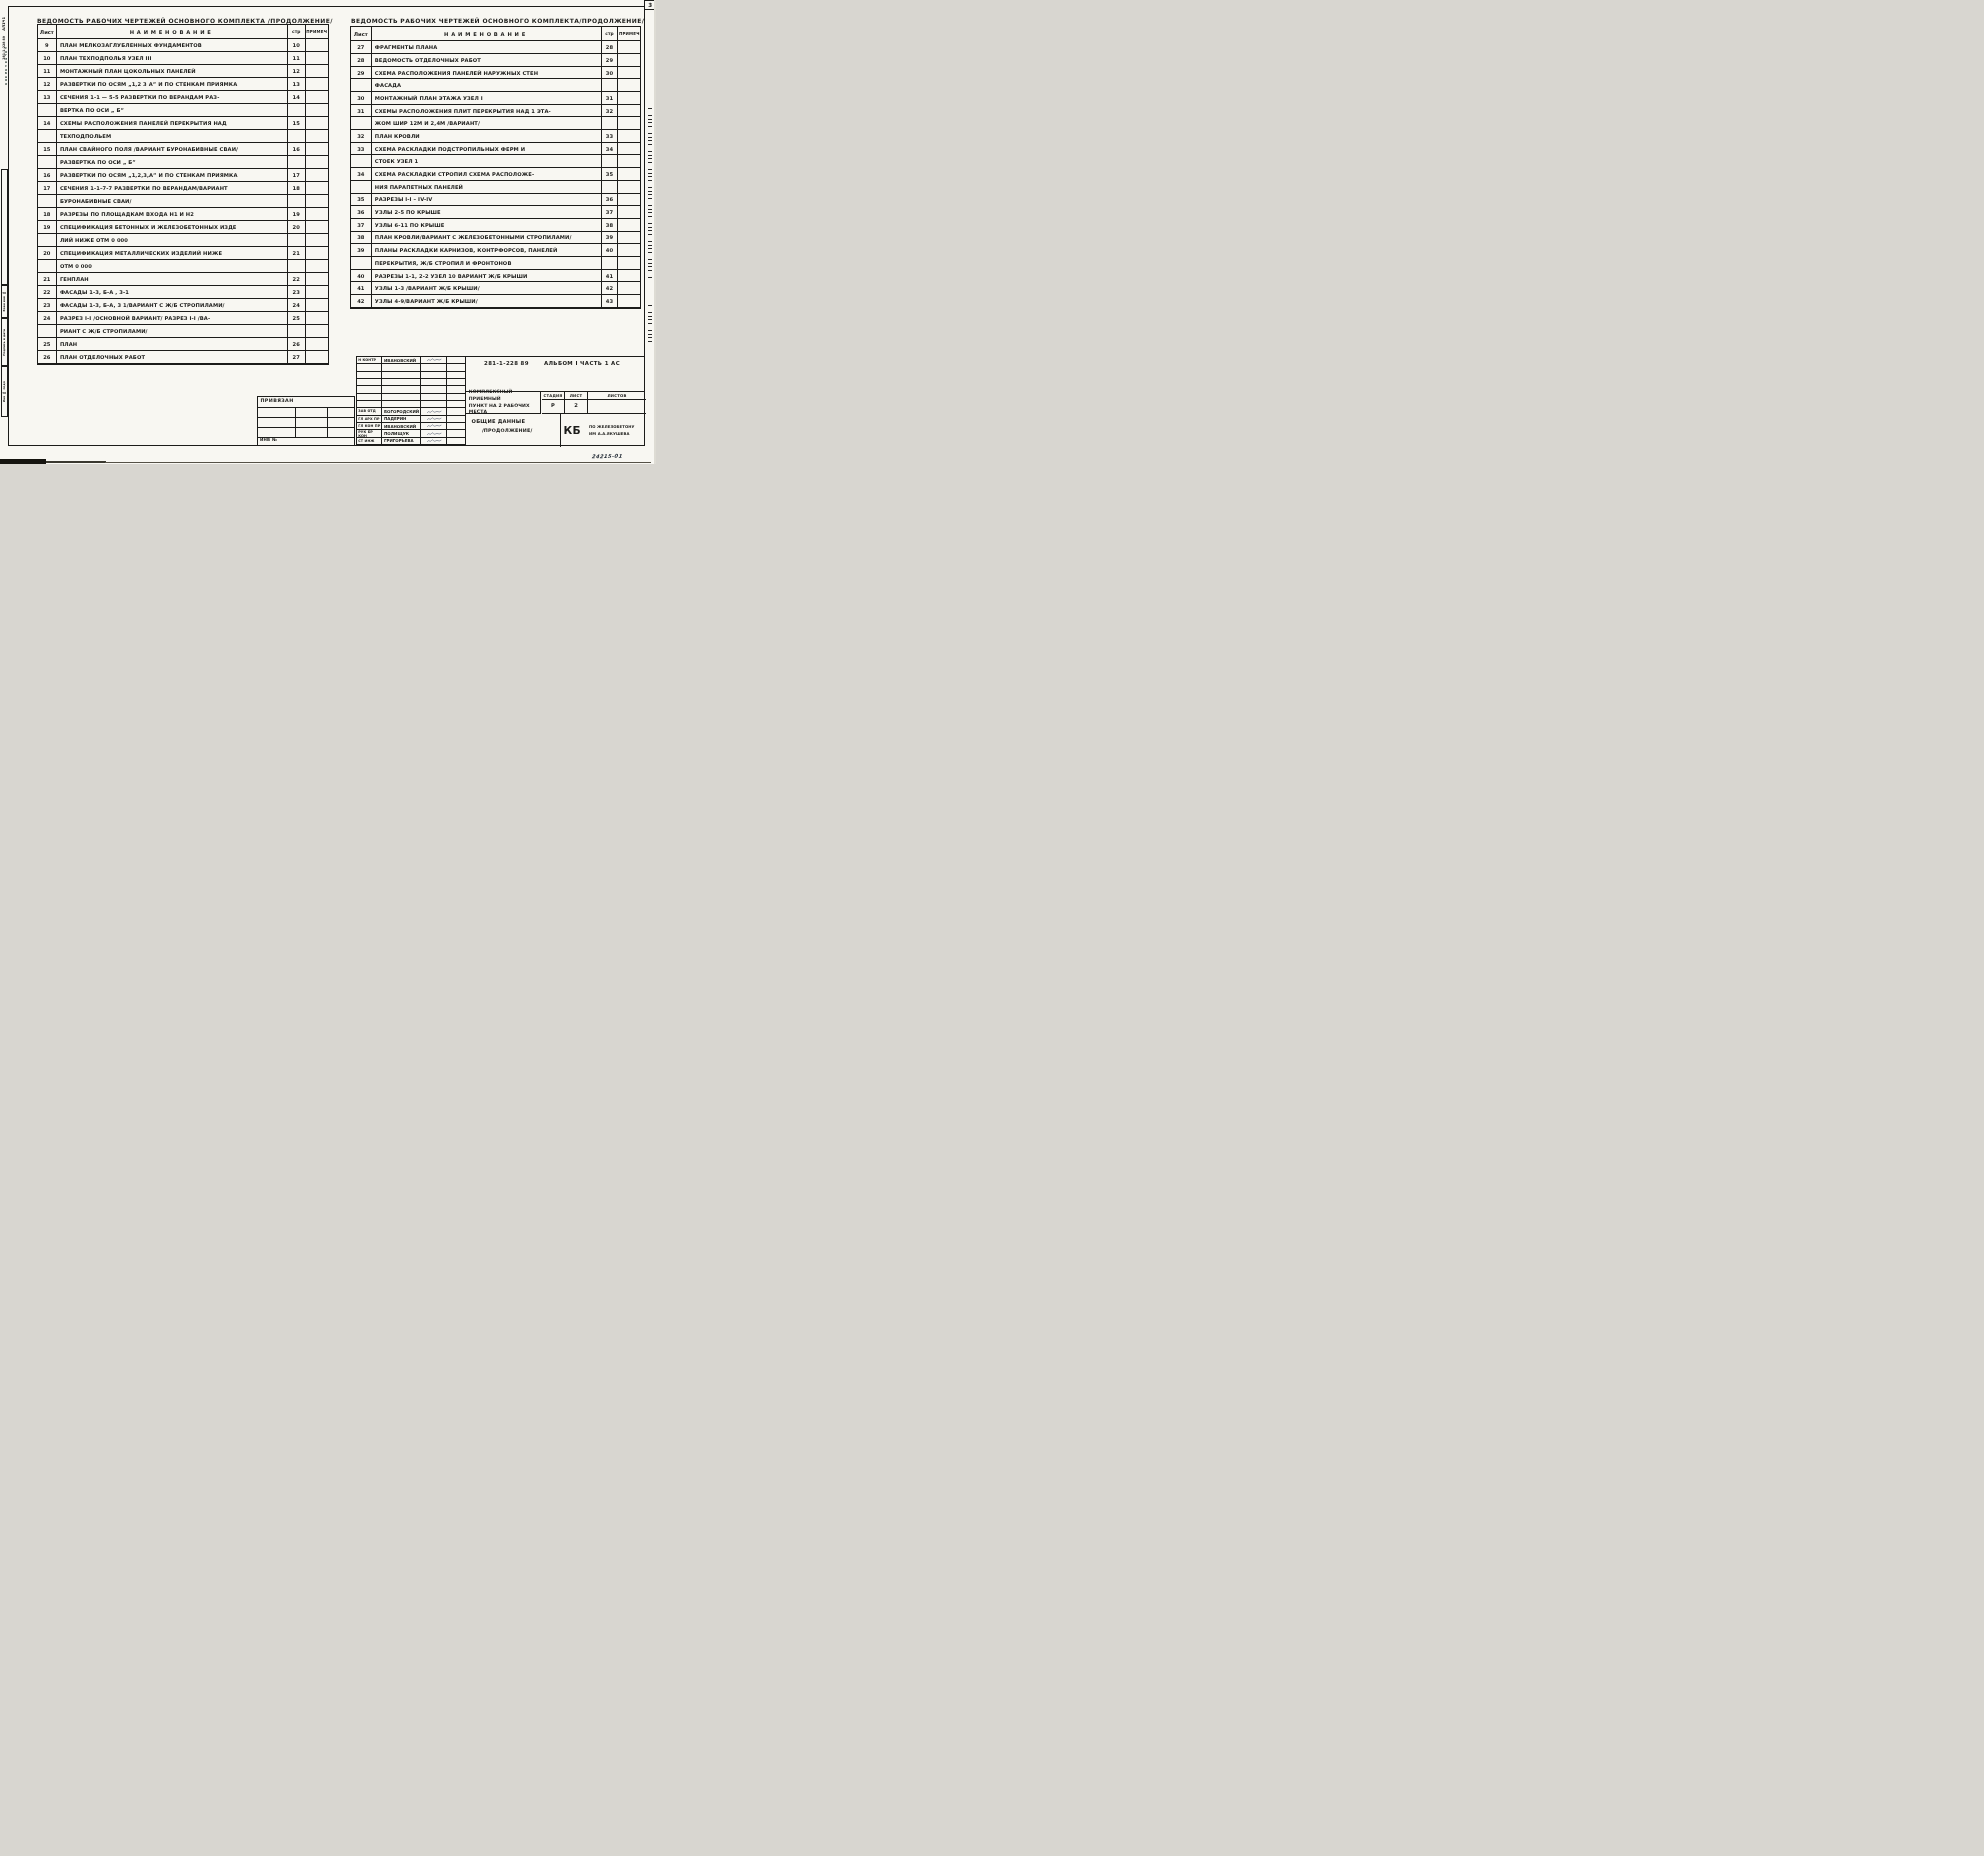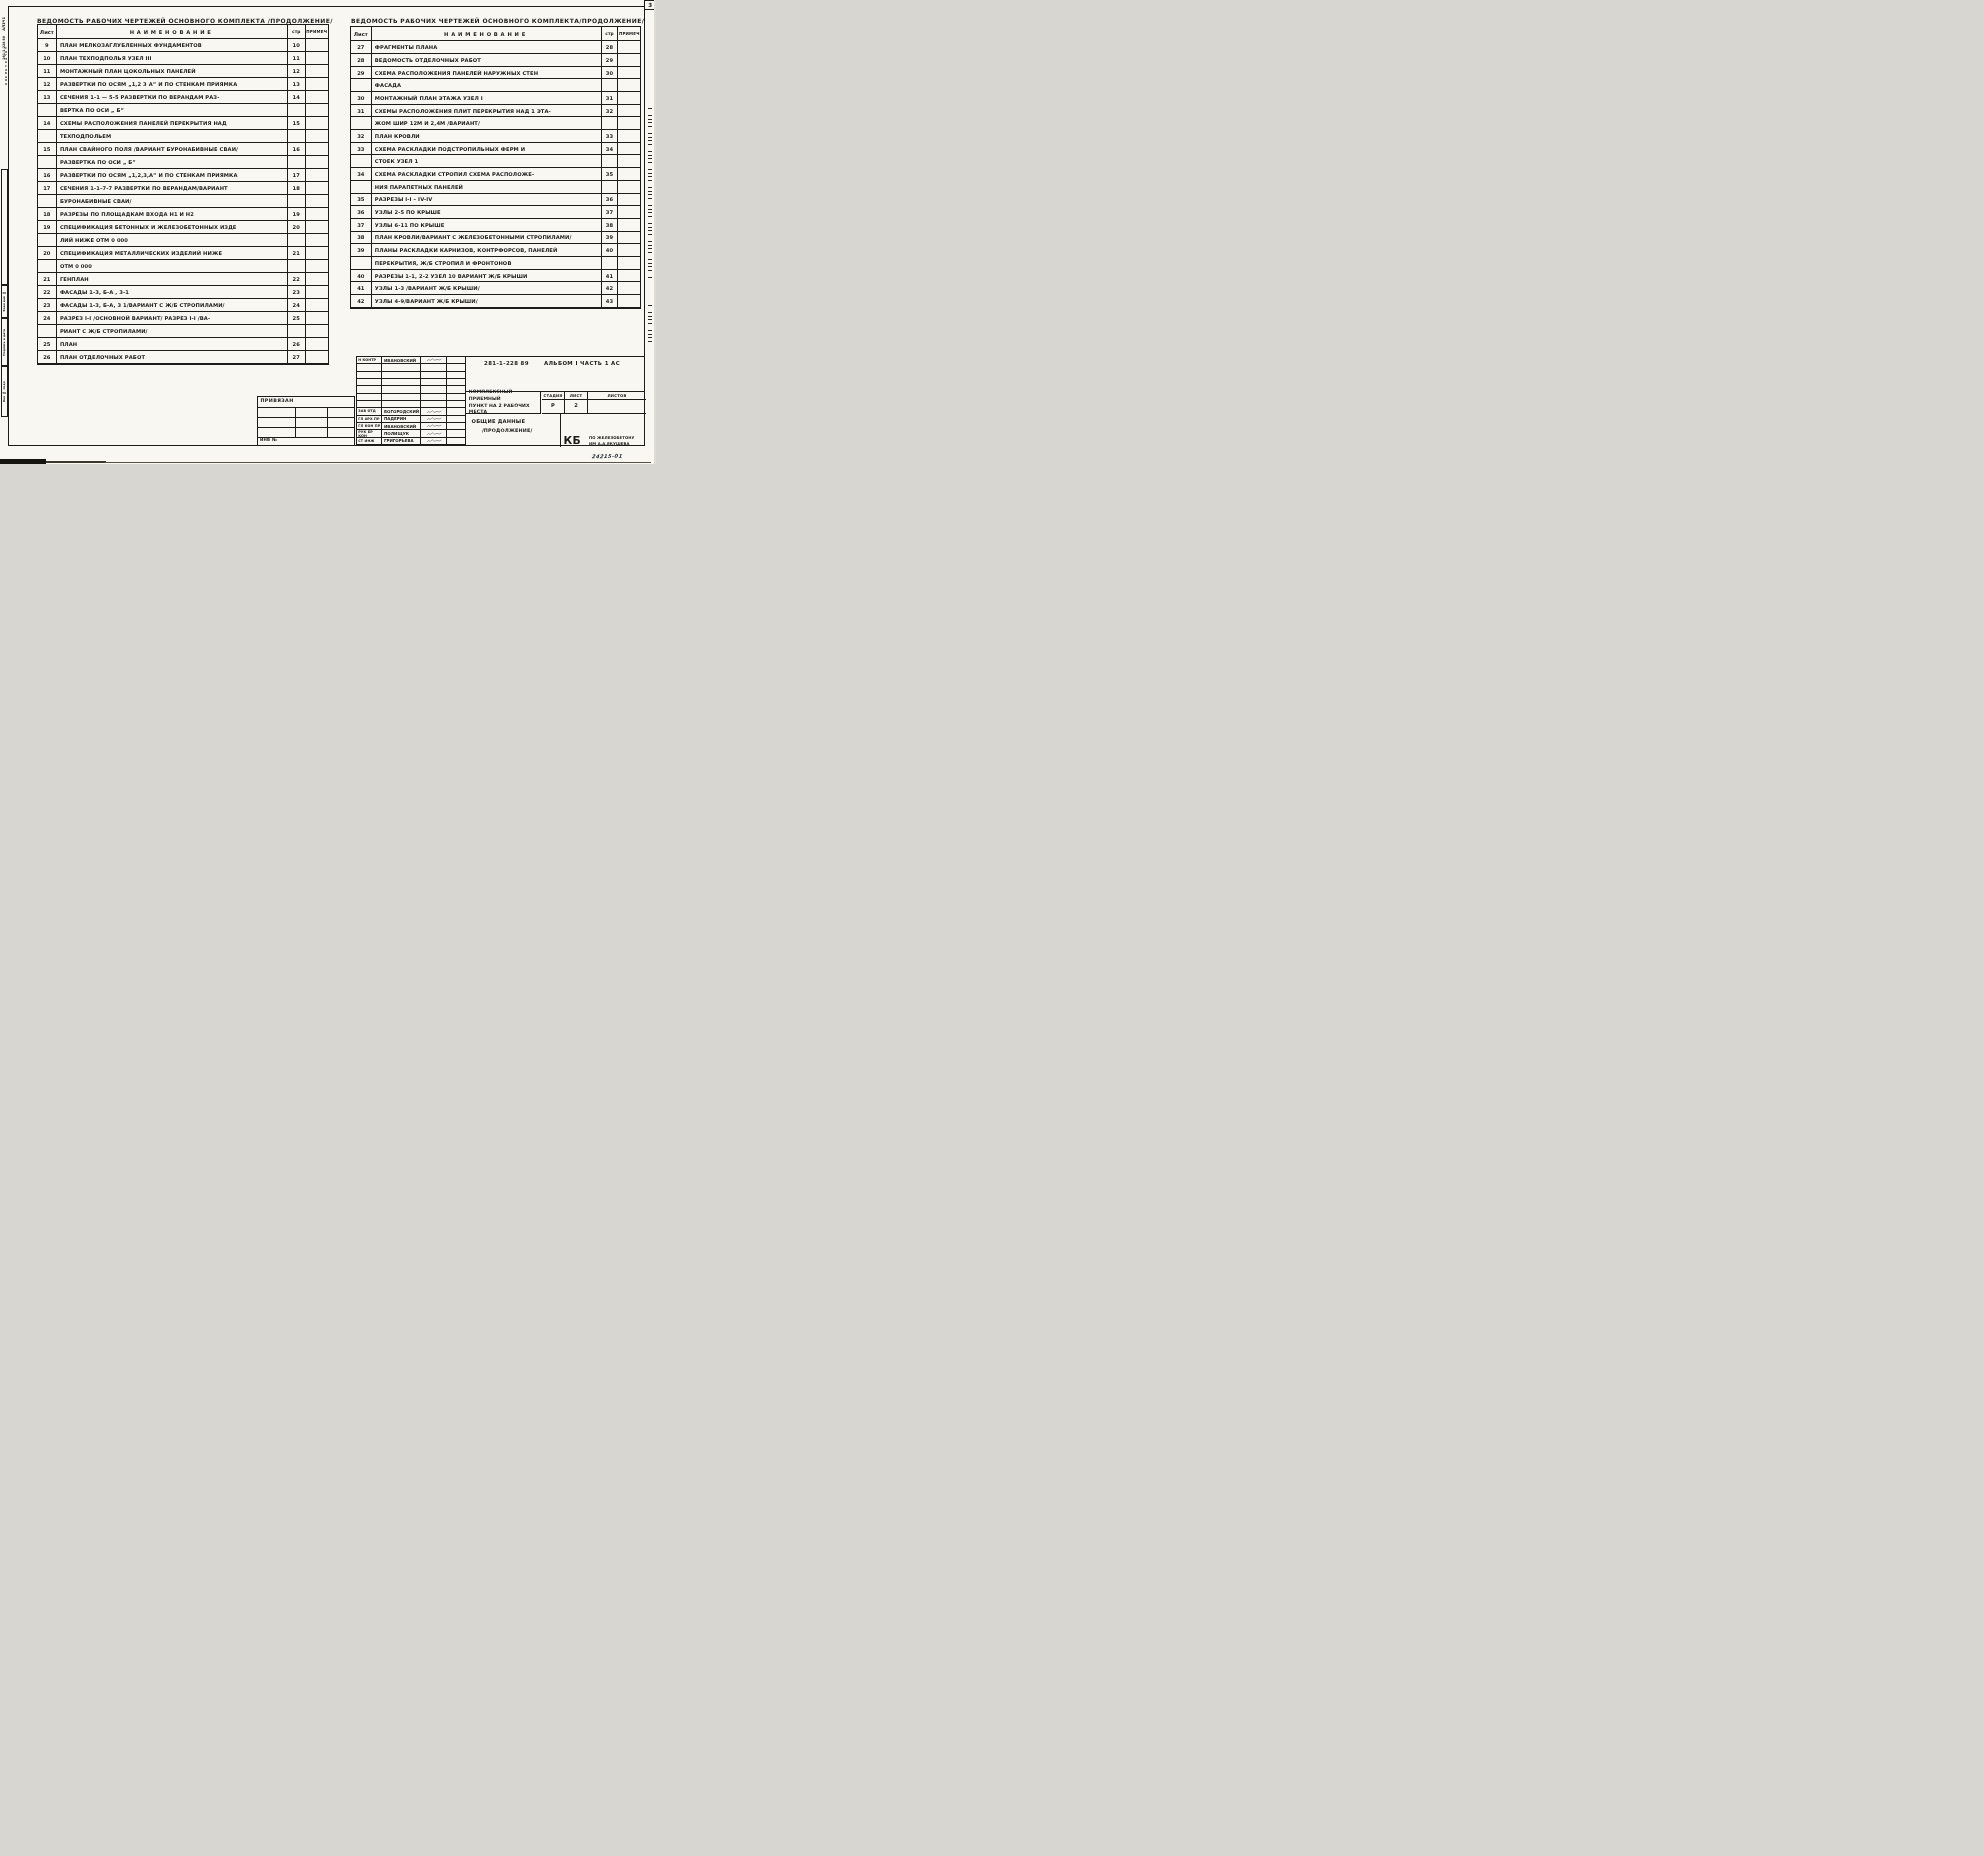--- a/index.html
+++ b/index.html
@@ -54,21 +54,21 @@
   #tb-obj{left:109px;top:35px;width:75px;height:22px;border-right:0.6px solid var(--ink);
     border-bottom:0.7px solid var(--ink);display:flex;flex-direction:column;justify-content:center;
     padding-left:2.8px;font-size:4.6px;line-height:1.5;letter-spacing:0.1px;}
   .stage-head{top:35px;height:8px;border-right:0.6px solid var(--ink);border-bottom:0.6px solid var(--ink);
     display:flex;align-items:center;justify-content:center;font-size:3.8px;letter-spacing:0.2px;}
   .stage-val{top:43px;height:14px;border-right:0.6px solid var(--ink);border-bottom:0.7px solid var(--ink);
     display:flex;align-items:flex-start;justify-content:center;padding-top:1.6px;font-size:5.2px;}
   #tb-content{left:109px;top:57px;width:95px;height:33px;border-right:0.6px solid var(--ink);
     padding:3.2px 0 0 5.6px;font-size:5.2px;letter-spacing:0.2px;line-height:1.8;}
   #tb-content .l2{padding-left:10.3px;font-size:4.8px;}
-  #tb-org{left:204px;top:57px;width:84px;height:33px;display:flex;align-items:flex-end;gap:8px;padding-left:2.4px;}
+  #tb-org{left:204px;top:57px;width:84px;height:33px;display:flex;align-items:center;gap:8px;padding-left:2.4px;}
   #tb-org .abbr{font-size:10.7px;letter-spacing:0.4px;}
   #tb-org .org-lines{display:flex;flex-direction:column;font-size:3.8px;line-height:1.6;letter-spacing:0.1px;}
   
   #bindbox{left:257px;top:396px;width:98px;height:50px;border:0.8px solid var(--ink);}
   #bind-title{left:2.4px;top:1.2px;font-size:4.8px;letter-spacing:0.4px;}
   .bind-hline{left:0;width:100%;height:0.6px;background:var(--ink);}
   .bind-vline{top:10px;width:0.6px;height:30px;background:var(--ink);}
   #bind-inv{left:2px;top:40px;font-size:4px;letter-spacing:0.2px;}
   
   .rotup{writing-mode:vertical-rl;transform:rotate(180deg);white-space:nowrap;}

